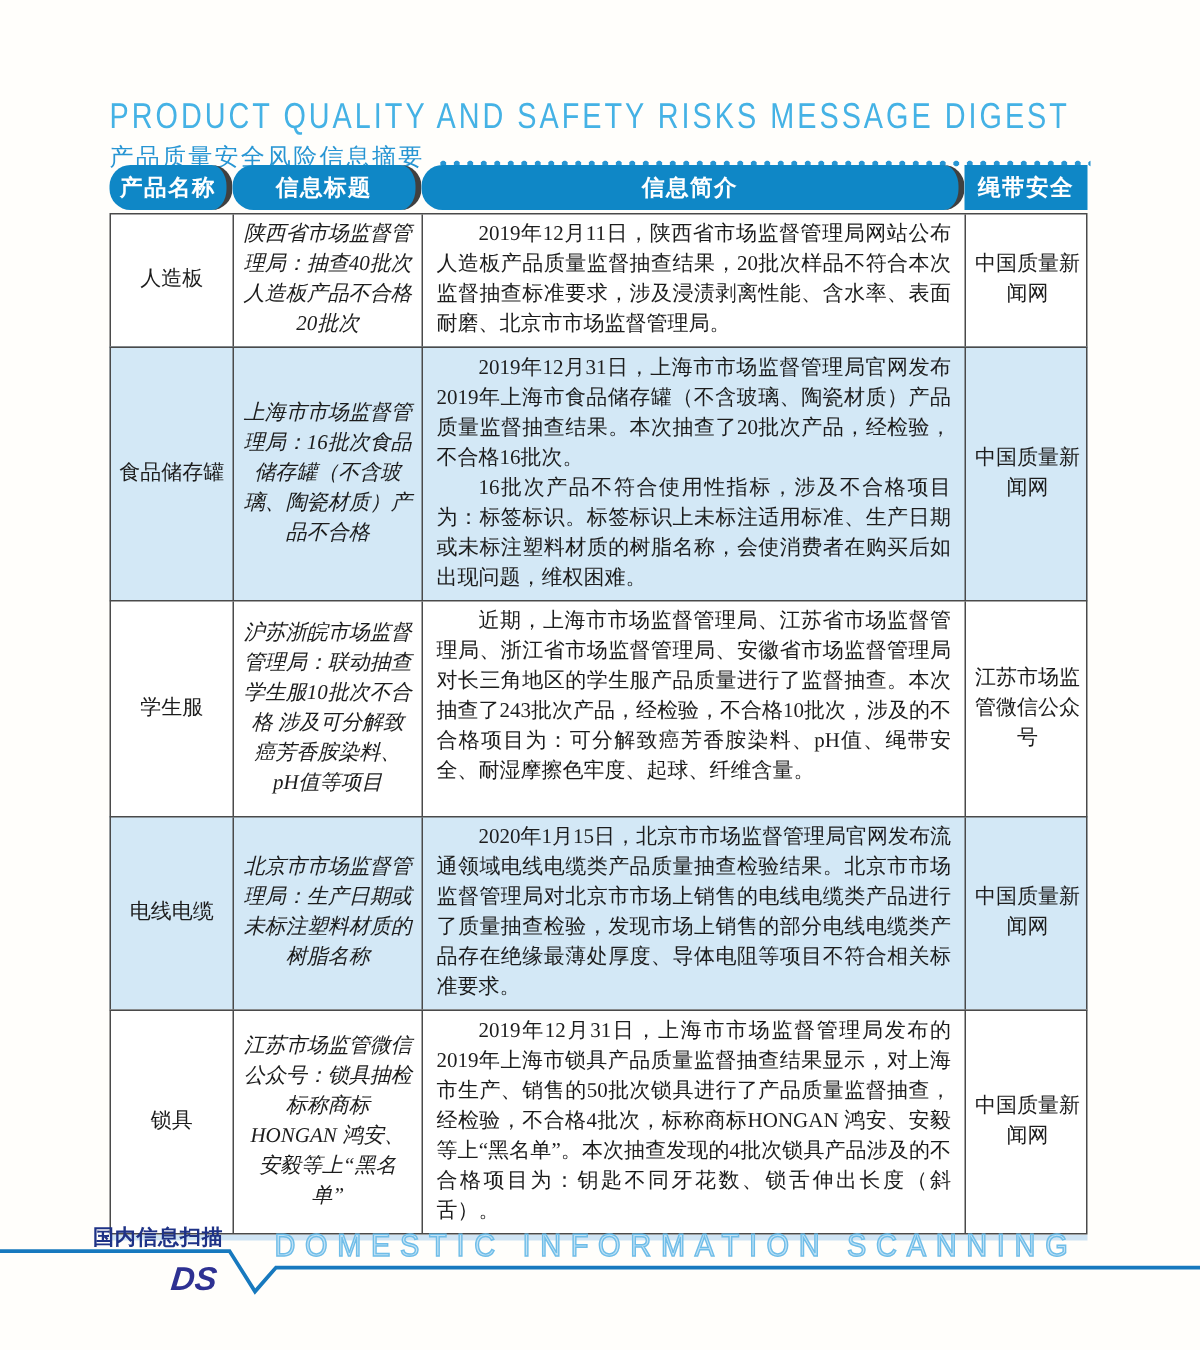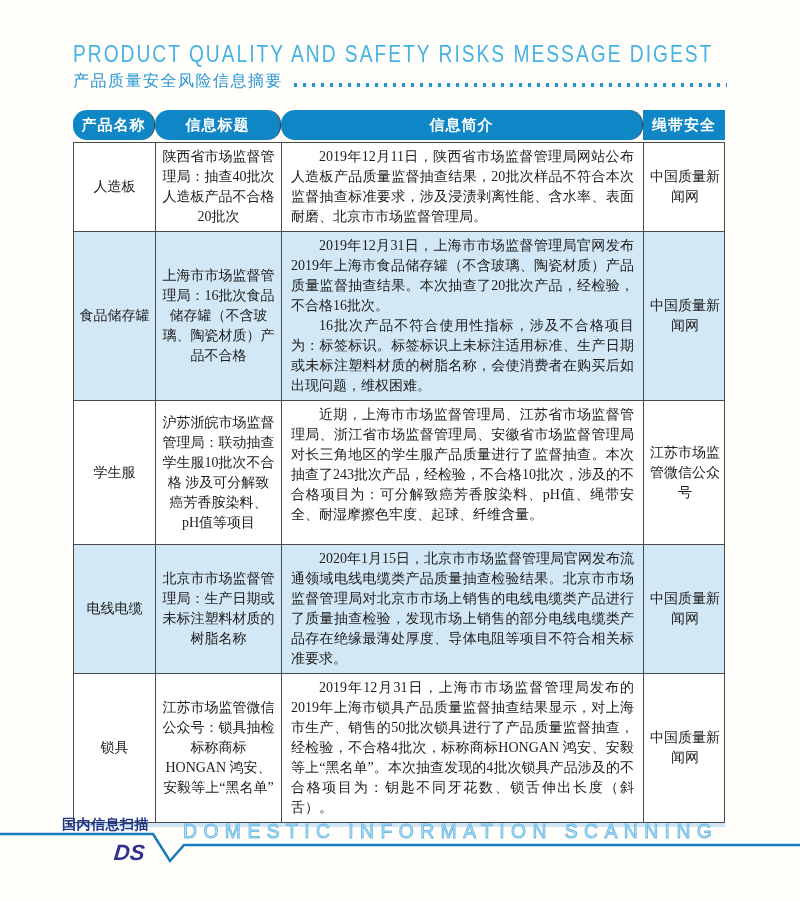--- a/index.html
+++ b/index.html
@@ -3,61 +3,61 @@
 <meta charset="utf-8">
 <style>
   html,body{margin:0;padding:0;}
   body{
     width:800px;height:900px;position:relative;background:#fffefb;
     font-family:"Liberation Sans", sans-serif;overflow:hidden;
   }
   .page{position:absolute;inset:0;}
 
   
-  .digest-header{position:absolute;left:73px;top:40px;width:654px;}
+  .digest-header{position:absolute;left:73px;top:64px;width:654px;}
   .title-en{
     font-size:24px;letter-spacing:2.5px;color:#45b2e5;white-space:nowrap;
     transform:scaleX(0.80);transform-origin:left center;font-weight:400;
   }
   .subtitle-row{display:flex;align-items:flex-end;margin-top:3px;}
   .title-zh{font-size:16px;letter-spacing:1.5px;color:#2795d3;white-space:nowrap;}
   .dots{
     flex:1;height:6px;margin:0 0 4px 8px;
     background-image:radial-gradient(circle,#2795d3 1.8px,transparent 2.1px);
     background-size:9px 6px;background-repeat:repeat-x;background-position:left center;
   }
 
   
   .ptable{position:absolute;left:73px;top:110px;width:652px;}
   .thead{display:grid;grid-template-columns:82px 126px 362px 82px;height:30px;}
   .th{
     background:#0f87c6;color:#ffffff;font-size:15px;font-weight:bold;
     display:flex;align-items:center;justify-content:center;letter-spacing:1px;
   }
-  .th:not(:last-child){border-right:1px solid #404040;border-radius:14px;}
+  .th:not(:last-child){border-right:4px solid #404040;border-radius:14px;}
   .tbody{margin-top:3px;border-bottom:4px solid #cfe4f4;}
   .trow{
     display:grid;grid-template-columns:82px 126px 362px 82px;
     border:1px solid #4a4a4a;margin-top:-1px;background:#ffffff;
   }
   .trow.alt{background:#d3e8f6;}
   .trow:nth-child(1){min-height:85px;}
   .trow:nth-child(2){min-height:158px;}
   .trow:nth-child(3){min-height:143px;}
   .trow:nth-child(4){min-height:120px;}
   .trow:nth-child(5){min-height:141px;}
   .cell{
     font-family:"Liberation Serif","DejaVu Serif",serif;
     color:#1c1c1c;font-size:14px;line-height:20px;
     display:flex;flex-direction:column;justify-content:center;
     padding:2px 4px;box-sizing:border-box;
   }
   .cell:not(:last-child){border-right:1px solid #4a4a4a;}
   .c-product,.c-source{text-align:center;align-items:center;}
-  .c-title{text-align:center;padding:4px 6px;}
+  .c-title{text-align:center;padding:4px 6px;font-style:italic;}
   .c-summary{padding:4px 9px;justify-content:flex-start;}
   .c-summary p{
     margin:0;text-indent:2em;text-align:justify;text-align-last:left;
   }
 
   
   .footer-line{position:absolute;left:0;top:830px;width:800px;height:40px;}
   .footer-zh{
     position:absolute;left:62px;top:816px;width:92px;text-align:left;
     font-size:14px;font-weight:bold;color:#1e3286;letter-spacing:0.5px;

